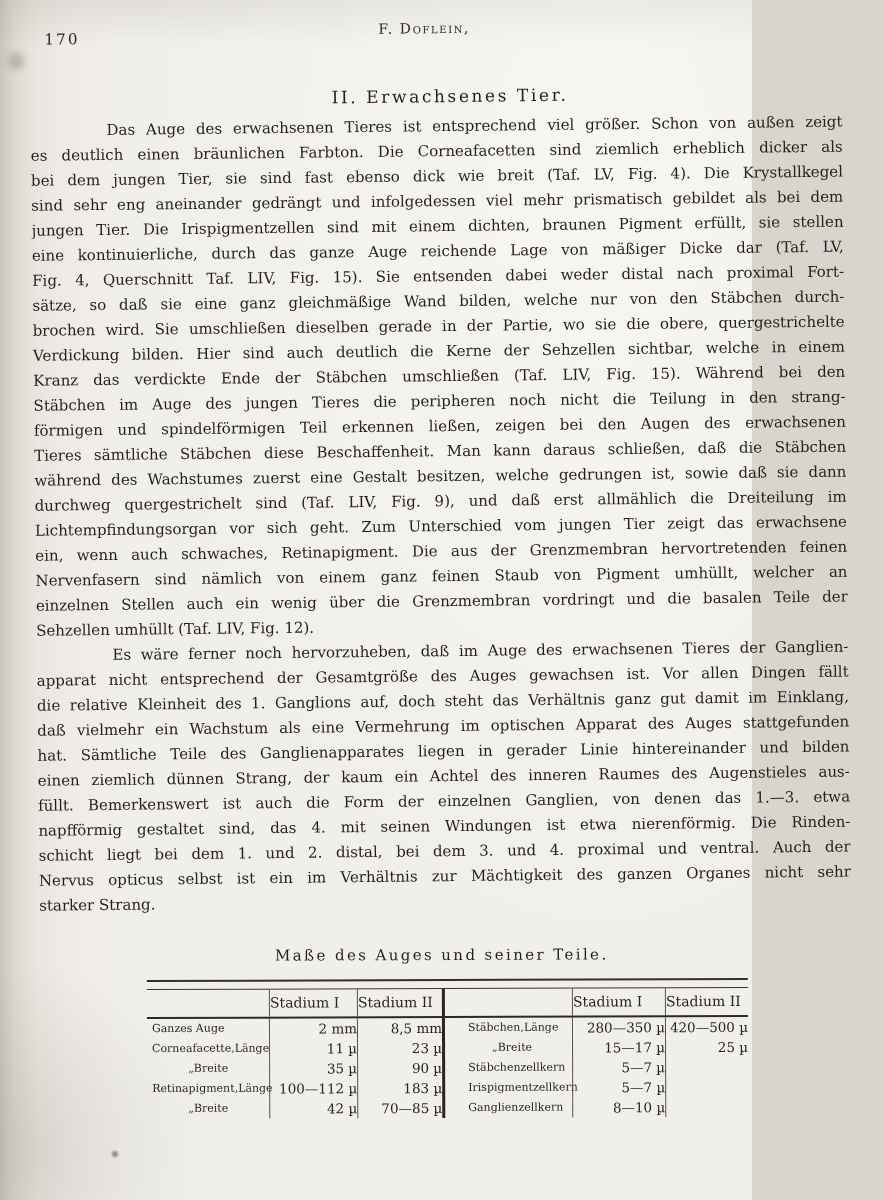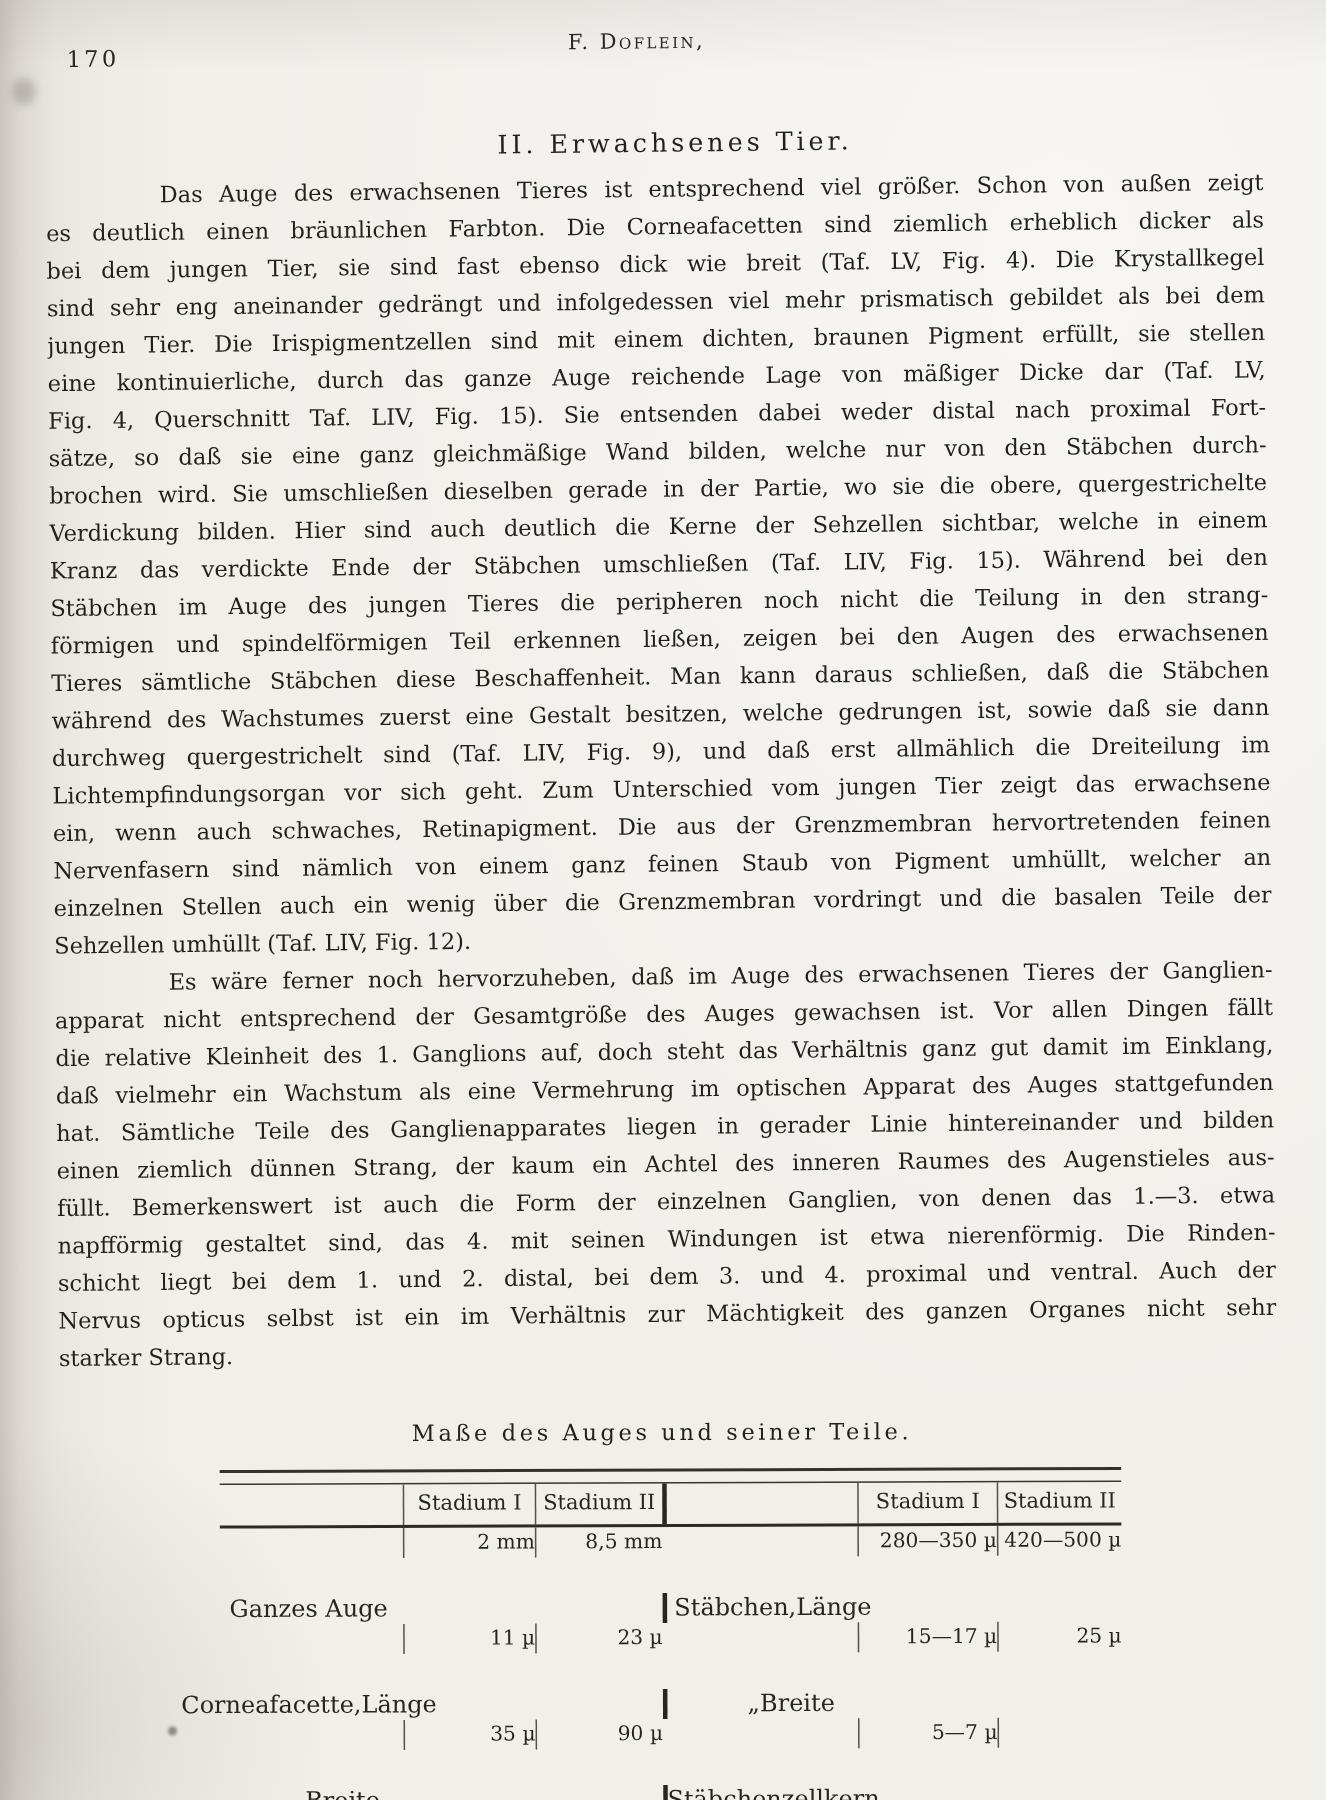--- a/index.html
+++ b/index.html
@@ -2,21 +2,21 @@
 <html><head>
 <meta charset="utf-8">
 <style>
   html,body{margin:0;padding:0;}
   body{
     width:884px;height:1200px;overflow:hidden;
     background:#d8d5cf;
     font-family:"DejaVu Serif", serif;
   }
   .page{
-    position:relative;width:884px;height:1200px;
+    position:relative;width:752px;height:1200px;
     color:#272219;
     background:
       radial-gradient(circle at 2% 96%, rgba(120,114,103,.18), transparent 14%),
       radial-gradient(ellipse at 80% 15%, rgba(255,255,255,.45), transparent 55%),
       linear-gradient(180deg, rgba(150,145,136,.18) 0, rgba(150,145,136,0) 46px),
       linear-gradient(90deg, #c9c5be 0, #ddd9d2 14px, #e9e6e0 36px, #efece7 70px, #f1efea 120px, #f1efea 100%);
   }
   .speck{position:absolute;border-radius:50%;}
   .speck-a{left:8px;top:52px;width:16px;height:18px;background:rgba(104,99,90,.30);filter:blur(3px);}
   .speck-b{left:112px;top:1151px;width:6px;height:6px;background:rgba(70,66,58,.55);filter:blur(1px);}
@@ -56,25 +56,25 @@
   .mtable{
     display:grid;
     grid-template-columns:122px 88px 85px 130px 93px 83px;
     width:601px;margin:15px 0 0 147px;
   }
   .drule{grid-column:1/-1;height:7px;border-top:2px solid #35302a;border-bottom:1px solid #3a352e;}
   .hrule{grid-column:1/-1;height:2px;background:#2e2923;}
   .cell{box-sizing:border-box;}
   .c2,.c3,.c5,.c6{border-left:1px solid #55504a;}
   .c4{border-left:3px solid #2a251e;}
-  .hcell{height:27px;line-height:27px;font-size:14px;text-align:center;color:#29241d;}
+  .hcell{height:27px;line-height:27px;font-size:14px;text-align:left;color:#29241d;}
   .val{height:20px;line-height:20px;font-size:13.5px;text-align:right;color:#29241d;}
   .lab{
-    height:20px;line-height:20px;font-size:16px;color:#29241d;
-    display:flex;justify-content:center;padding:0 9px 0 5px;margin-top:44px;
+    height:20px;line-height:20px;font-size:11px;color:#29241d;
+    display:flex;justify-content:flex-start;padding:0 9px 0 5px;
   }
   .c4.lab{padding-left:23px;}
   .la.ditto{padding-left:36px;}
   .c4 .la.ditto{padding-left:24px;}
 </style>
 </head>
 <body>
 
 <div class="page">
   <div class="speck speck-a"></div>

